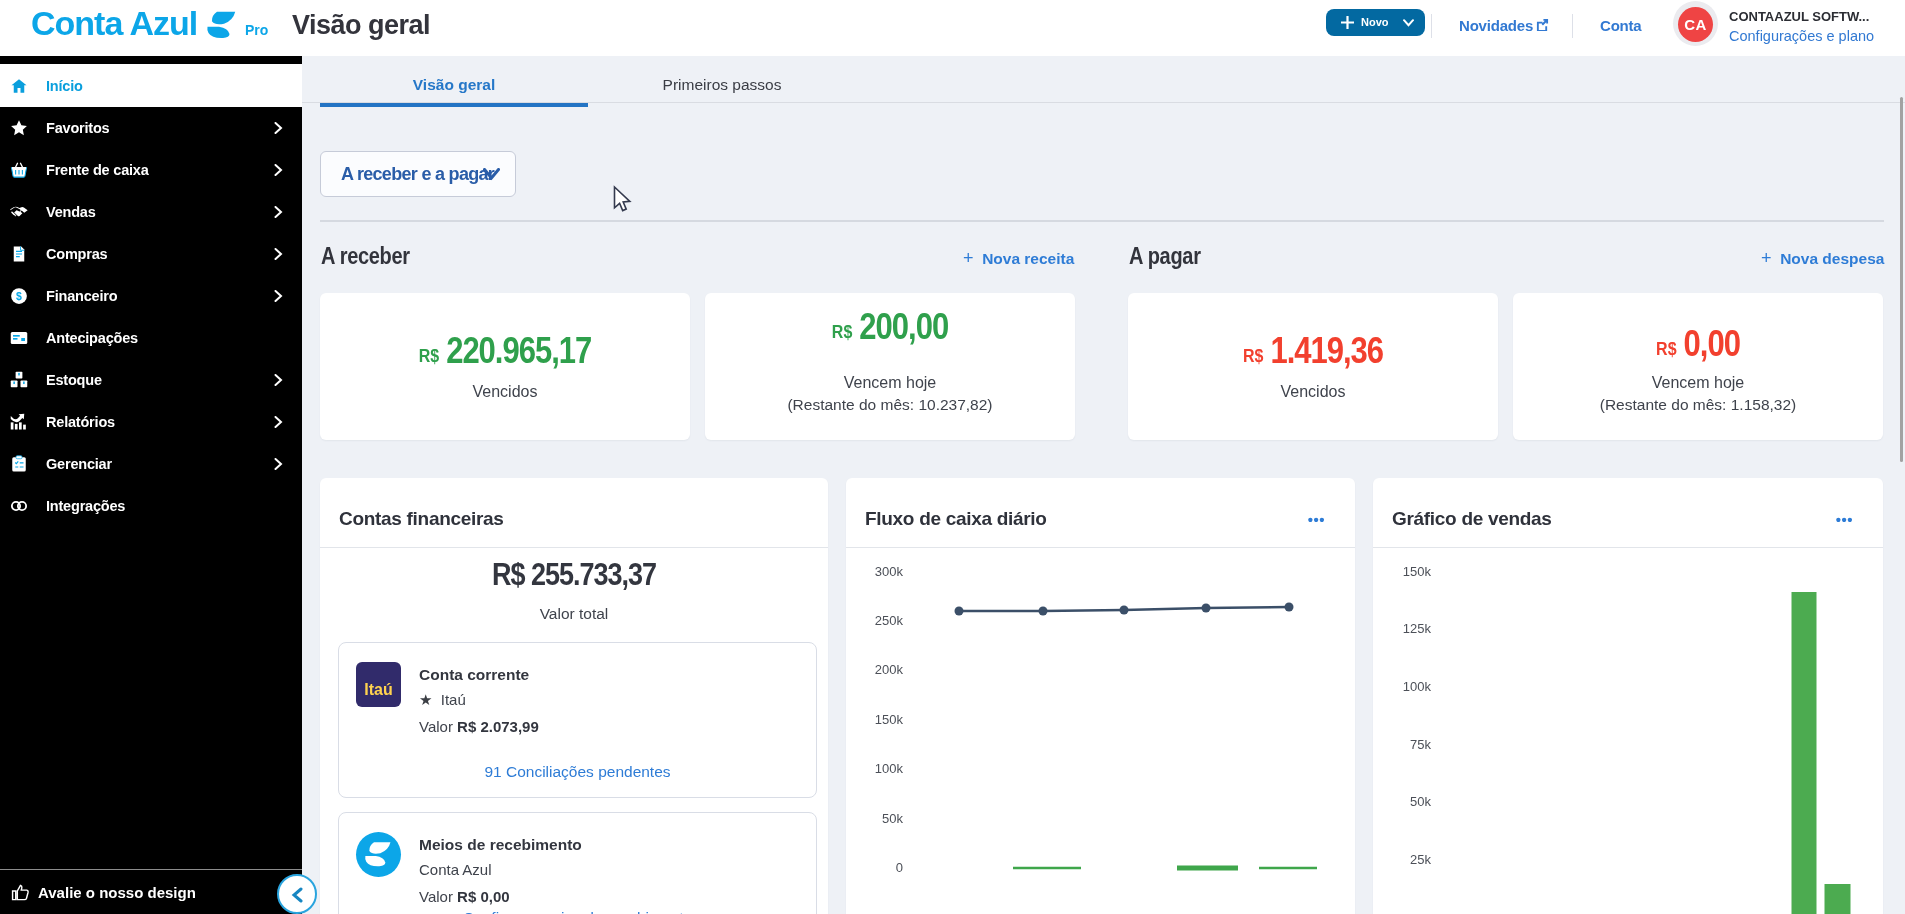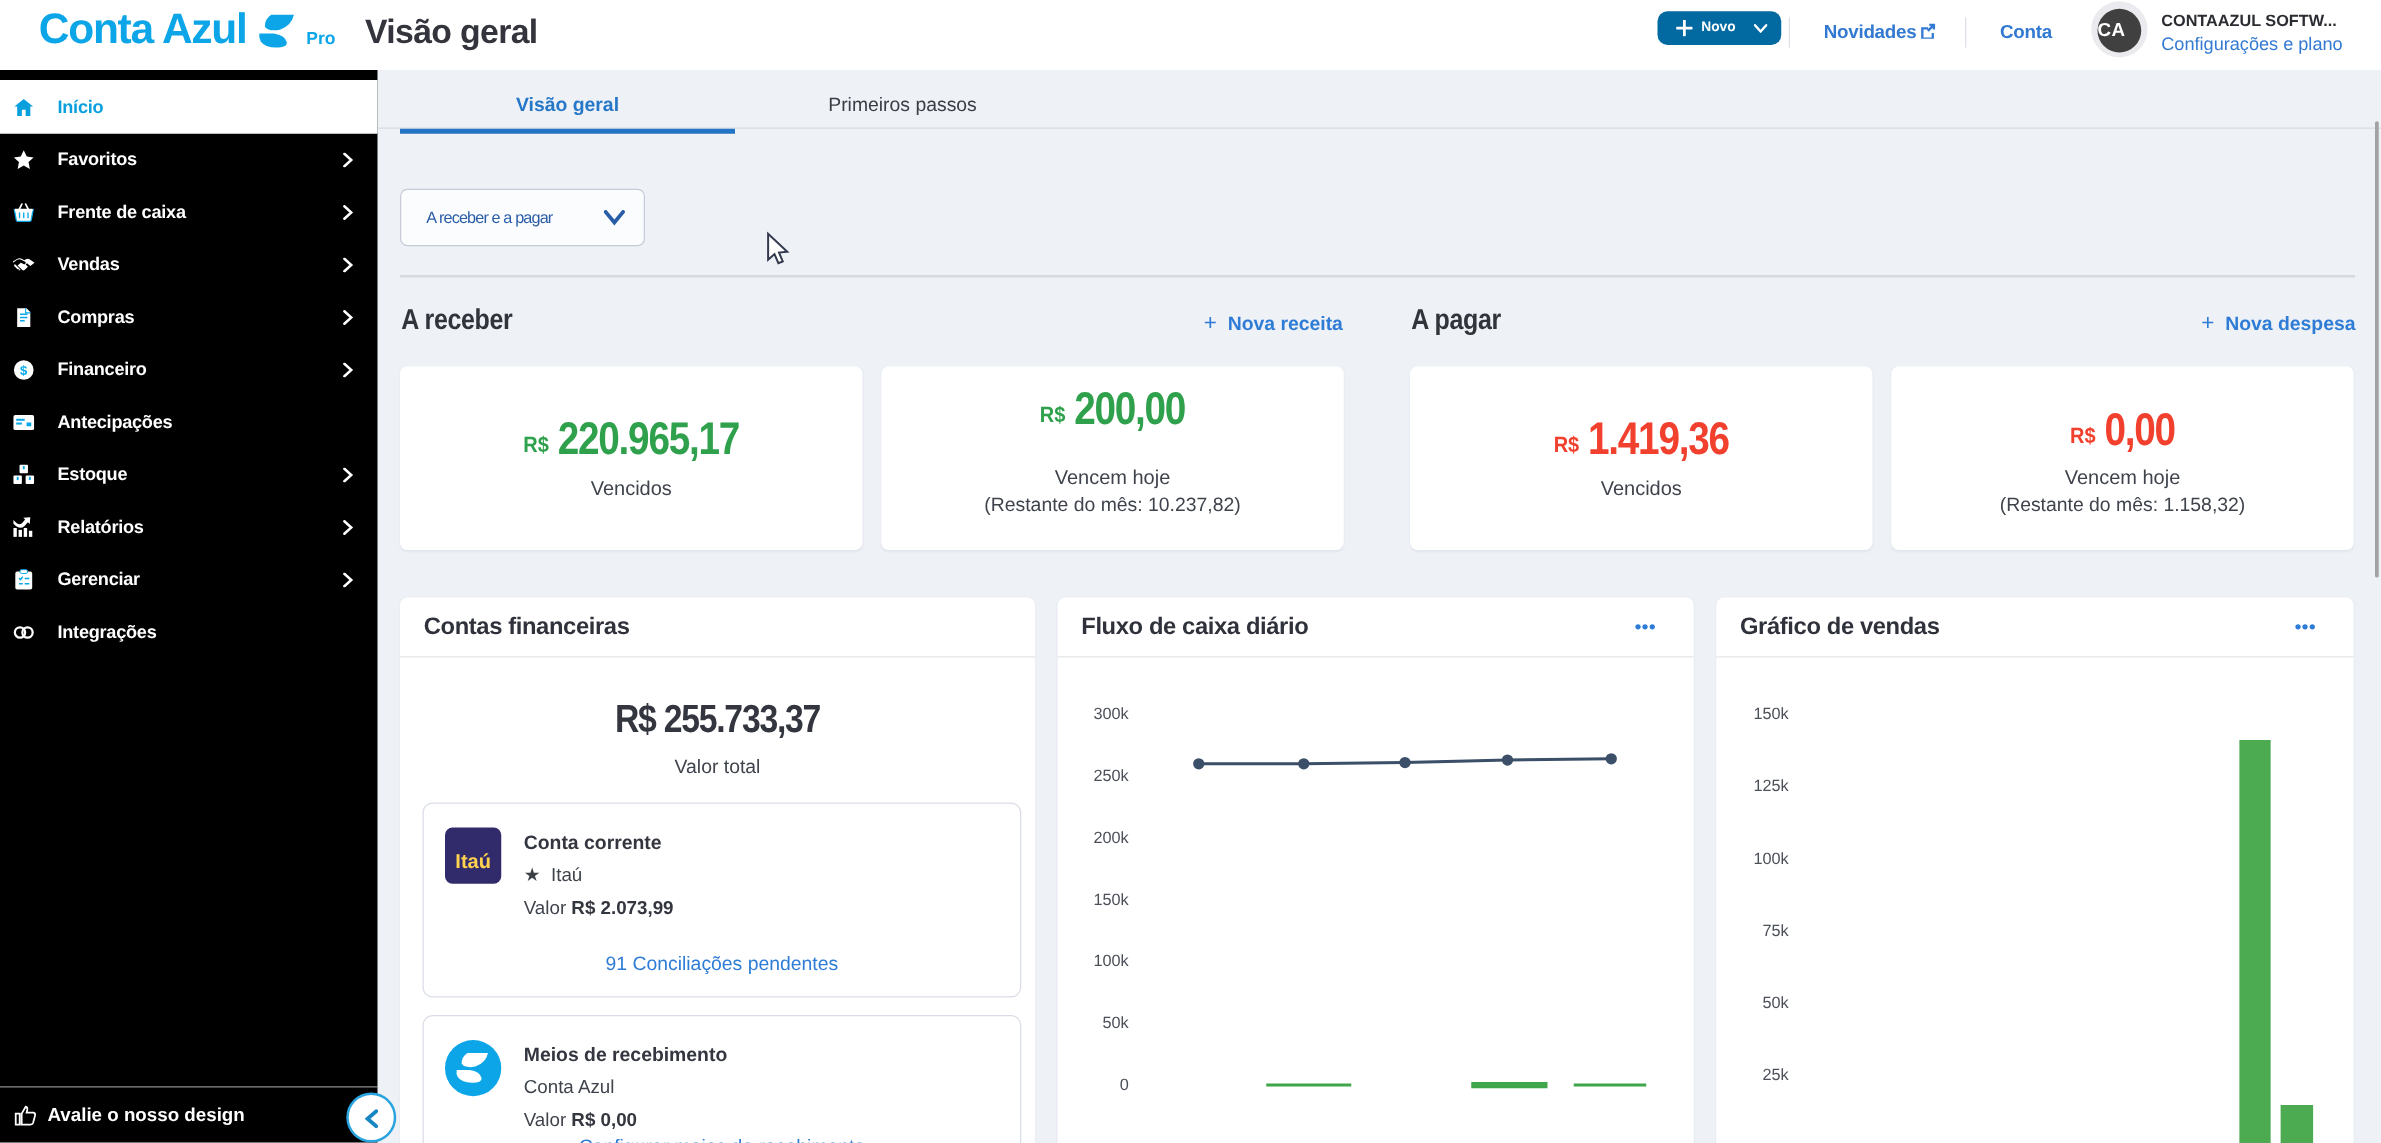--- a/index.html
+++ b/index.html
@@ -10,22 +10,22 @@
   
   #header { position:absolute; left:0; top:0; width:1905px; height:56px; background:#fff; z-index:5; }
   #logo { position:absolute; left:31px; top:4px; font-weight:bold; font-size:34px; letter-spacing:-1px; color:#0ca6e8; }
   #pro { position:absolute; left:245px; top:22px; font-weight:bold; font-size:14px; color:#0ca6e8; }
   #pagetitle { position:absolute; left:292px; top:10px; font-size:27px; font-weight:bold; letter-spacing:-0.5px; color:#33343c; }
   #novobtn { position:absolute; left:1306px; top:9px; width:99px; height:27px; background:#0369a1; border-radius:8px;
     color:#fff; font-size:11px; font-weight:bold;margin-left:20px; }
   .hdrdiv { position:absolute; top:14px; width:1px; height:24px; background:#dde0e8; }
   .hdrlink { position:absolute; top:17px; font-size:15px; letter-spacing:-0.2px; color:#3279d2; font-weight:bold; }
   #avatar-ring { position:absolute; left:1673px; top:1px; width:45px; height:45px; border-radius:50%; background:#ebebef; }
-  #avatar { position:absolute; left:1678px; top:7px; width:35px; height:35px; border-radius:50%; background:#404040;
-    color:#fff; font-weight:bold; font-size:15px; text-align:left; line-height:35px; letter-spacing:0.3px;}
+  #avatar { position:absolute; left:1678px; top:7px; width:35px; height:35px; border-radius:50%; background:#ef4444;
+    color:#fff; font-weight:bold; font-size:15px; text-align:center; line-height:35px; letter-spacing:0.3px;}
   #acct1 { position:absolute; left:1729px; top:9px; font-size:13px; font-weight:bold; color:#2b2d33; }
   #acct2 { position:absolute; left:1729px; top:28px; font-size:14.5px; color:#3279d2; }
 
   
   #sidebar { position:absolute; left:0; top:56px; width:302px; height:858px; background:#000000; z-index:4; }
   .sitem { position:absolute; left:0; width:302px; height:42px; color:#fff; }
   .sitem .lbl { position:absolute; left:46px; top:50%; transform:translateY(-50%); font-size:14.5px; font-weight:bold; letter-spacing:-0.2px; }
   .sitem .ico { position:absolute; left:10px; top:50%; transform:translateY(-50%); width:18px; height:18px; }
   .sitem .chev { position:absolute; left:272px; top:50%; transform:translateY(-50%); width:12px; height:12px; }
   #inicio { top:8px; height:43px; background:#fff; }
@@ -38,39 +38,39 @@
   
   #tabsbar { position:absolute; left:302px; top:56px; width:1603px; height:47px; border-bottom:1px solid #d9dce2; }
   .tab { position:absolute; top:0; width:268px; height:47px; text-align:center; padding-top:20px; font-size:15.5px; }
   #tab1 { left:18px; color:#2577c8; font-weight:bold; }
   #tab2 { left:286px; color:#3a3d45; }
   #tabline { position:absolute; left:18px; top:47px; width:268px; height:4px; background:#2374c4; }
 
   
   #filter { position:absolute; left:320px; top:151px; width:196px; height:46px; background:#fbfcfe;
     border:1px solid #c6cbd8; border-radius:6px; }
-  #filter .txt { position:absolute; left:20px; top:50%; transform:translateY(-50%); font-size:13px; font-weight:normal; letter-spacing:-0.7px; color:#2a5da8; }
+  #filter .txt { position:absolute; left:20px; top:50%; transform:translateY(-50%); font-size:18px; font-weight:bold; letter-spacing:-0.7px; color:#2a5da8; }
   #divider1 { position:absolute; left:320px; top:220px; width:1564px; height:1.5px; background:#d5d9e0; }
 
   
   .h2 { position:absolute; font-size:20px; font-weight:bold; letter-spacing:-0.3px; color:#32343c; transform:scaleY(1.15); transform-origin:left center; }
   .addlink { position:absolute; font-size:15.5px; font-weight:bold; color:#2e7cd6; }
 
   
   .card { position:absolute; background:#fff; border-radius:6px; box-shadow:0 1px 2px rgba(40,50,60,0.06); }
   .bigval { position:absolute; width:100%; text-align:center; font-weight:bold; }
   .bigval .cur { font-size:16px; margin-right:7px; display:inline-block; transform:scaleY(1.1); }
   .bigval .num { font-size:31px; letter-spacing:-1px; display:inline-block; transform:scaleY(1.18); }
   .green { color:#2fa04c; }
   .red { color:#f2402e; }
   .cardsub { position:absolute; width:100%; text-align:center; font-size:16px; color:#3f434c; }
 
   
   .bcard { position:absolute; top:478px; height:500px; background:#fff; border-radius:6px 6px 0 0; box-shadow:0 1px 2px rgba(40,50,60,0.06); }
-  .bhead { position:absolute; left:0; top:0; width:100%; height:48px; border-bottom:1px solid #e2e5ea; }
+  .bhead { position:absolute; left:0; top:12px; width:100%; height:58px; border-bottom:1px solid #e2e5ea; }
   .bhead .t { position:absolute; left:19px; top:50%; transform:translateY(-50%); font-size:19px; font-weight:bold; letter-spacing:-0.3px; color:#2f323b; }
   .dots { position:absolute; right:30px; top:50%; transform:translateY(-50%); color:#2e7cd6; font-size:15px; font-weight:bold; letter-spacing:0.5px; }
 
   .icard { position:absolute; left:18px; width:479px; border:1px solid #d9dde6; border-radius:8px; background:#fff; }
   .ilogo { position:absolute; left:17px; top:19px; width:45px; height:45px; }
   .iline { position:absolute; left:80px; font-size:15px; color:#3f434c; }
   .ilink { position:absolute; width:100%; text-align:center; font-size:15.5px; color:#2e7cd6; }
 </style>
 </head>
 <body>

